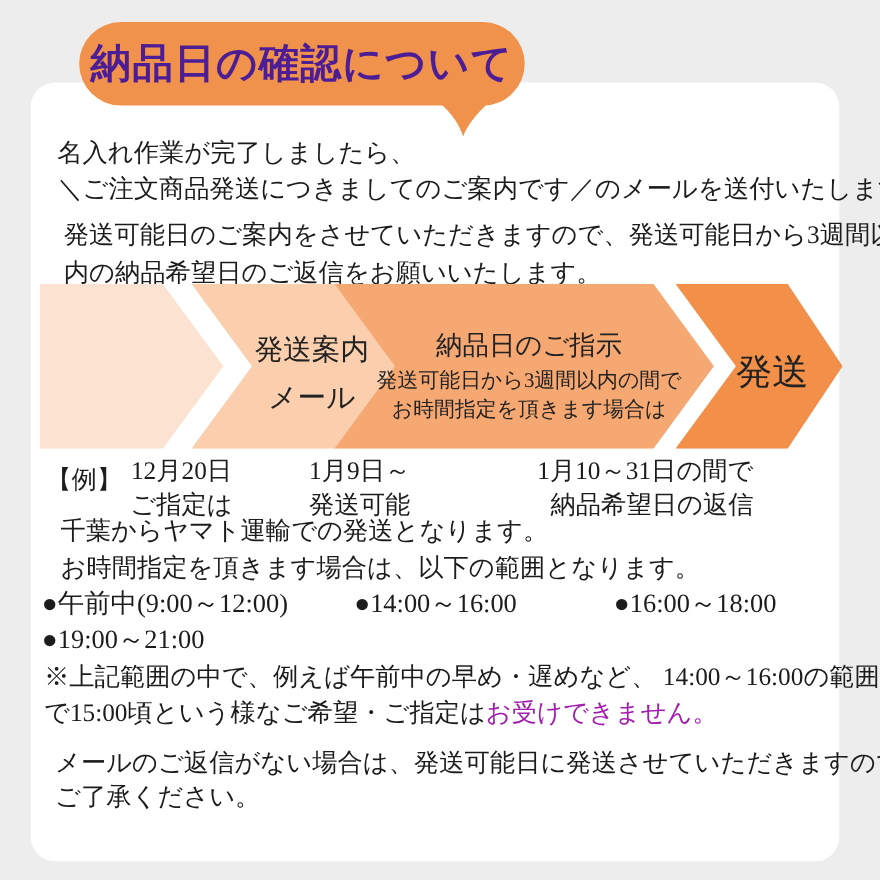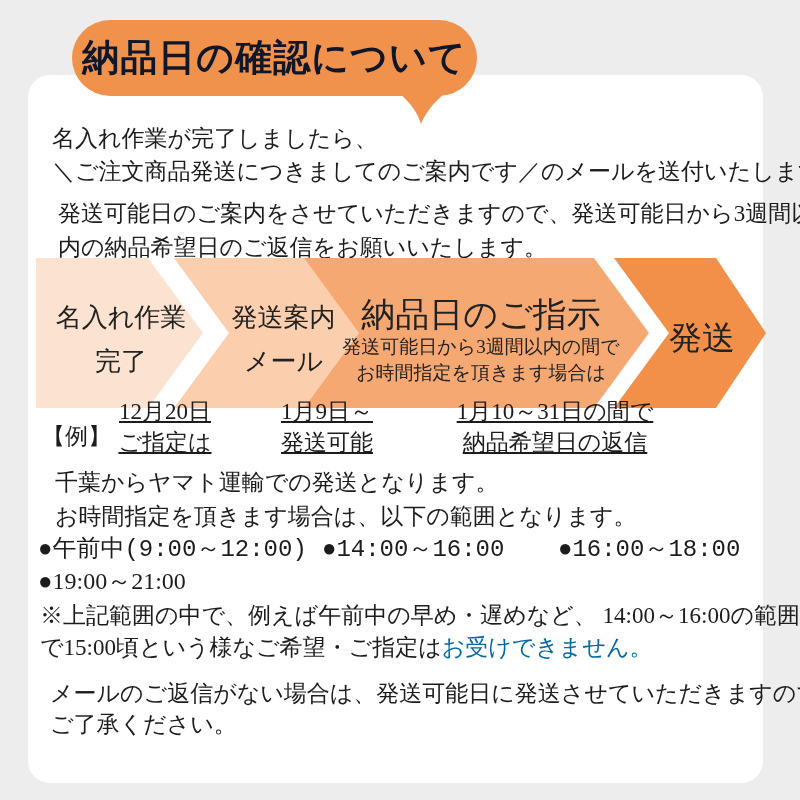--- a/index.html
+++ b/index.html
@@ -13,50 +13,50 @@
   .card{
     position:absolute;left:28px;top:75px;width:735px;height:708px;
     background:#ffffff;border-radius:22px;
   }
   .bubble{
     position:absolute;left:72px;top:20px;width:405px;height:76px;
     background:#f0914c;border-radius:38px;
     display:flex;align-items:center;justify-content:center;
   }
   .bubble-title{
-    font-size:37px;font-weight:700;letter-spacing:1px;color:#0f172a;white-space:nowrap;
+    font-size:37px;font-weight:700;letter-spacing:1px;color:#4c1d95;white-space:nowrap;
   }
   .bubble-tail{position:absolute;left:396px;top:92px;width:52px;height:34px;}
   .line{white-space:nowrap;}
   .txt{position:absolute;font-size:23px;line-height:33px;color:#1c1c1c;}
   .intro{left:52px;top:122px;}
   .notice{left:58px;top:197px;line-height:34px;}
   .flow{position:absolute;left:36px;top:258px;width:730px;height:150px;}
   .flow svg{position:absolute;left:0;top:0;}
   .flow-label{position:absolute;text-align:center;color:#222222;}
   .fl-s1{left:0;top:38px;width:170px;font-size:26px;line-height:44px;}
   .fl-s2{left:155px;top:38px;width:185px;font-size:26px;line-height:44px;}
-  .fl-s3-title{left:300px;top:42px;width:290px;font-size:34px;line-height:30px;}
+  .fl-s3-title{left:300px;top:42px;width:290px;font-size:24px;line-height:30px;}
   .fl-s3-sub{left:290px;top:76px;width:310px;font-size:19px;line-height:26px;}
   .fl-s4{left:596px;top:58px;width:140px;font-size:33px;}
   .example-label{left:42px;top:420px;font-size:23px;}
-  .ex-col{position:absolute;top:396px;font-size:23px;line-height:31px;text-align:center;text-decoration:underline;}
+  .ex-col{position:absolute;top:412px;font-size:23px;line-height:31px;text-align:center;}
   .ex-c1{left:100px;width:130px;}
   .ex-c2{left:262px;width:130px;}
-  .ex-c3{left:425px;width:260px;text-align:center;}
+  .ex-c3{left:425px;width:260px;text-align:right;}
   .ship1{left:55px;top:466px;}
   .ship2{left:55px;top:500px;}
   .slot{position:absolute;font-size:24px;white-space:nowrap;}
-  .slot-r1{top:532px;font-family:Liberation Mono, monospace;}
+  .slot-r1{top:532px;}
   .slot-r2{top:565px;}
   .slot-a{left:38px;}
   .slot-b{left:322px;}
   .slot-c{left:528px;margin-left:30px;}
   .caution{left:40px;top:600px;line-height:32px;}
-  .red{color:#0369a1;}
+  .red{color:#a21caf;}
   .footer{left:50px;top:678px;line-height:31px;}
 </style>
 </head>
 <body>
 
 <div class="stage">
 
   <div class="card"></div>
 
   <div class="bubble">
@@ -76,24 +76,20 @@
     <div class="line">内の納品希望日のご返信をお願いいたします。</div>
   </div>
 
   <div class="flow">
     <svg width="730" height="150" viewBox="0 0 730 150">
       <polygon points="0,0 112,0 167,75 112,150 0,150" fill="#fce3d1"></polygon>
       <polygon points="138,0 270,0 325,75 270,150 138,150 193,75" fill="#fbcfad"></polygon>
       <polygon points="268,0 558,0 613,75 558,150 268,150 323,75" fill="#f6a873"></polygon>
       <polygon points="578,0 680,0 730,75 680,150 578,150 633,75" fill="#f29049"></polygon>
     </svg>
-    <div class="flow-label fl-s1">
-      <div class="line">名入れ作業</div>
-      <div class="line">完了</div>
-    </div>
     <div class="flow-label fl-s2">
       <div class="line">発送案内</div>
       <div class="line">メール</div>
     </div>
     <div class="flow-label fl-s3-title">
       <div class="line">納品日のご指示</div>
     </div>
     <div class="flow-label fl-s3-sub">
       <div class="line">発送可能日から3週間以内の間で</div>
       <div class="line">お時間指定を頂きます場合は</div>

